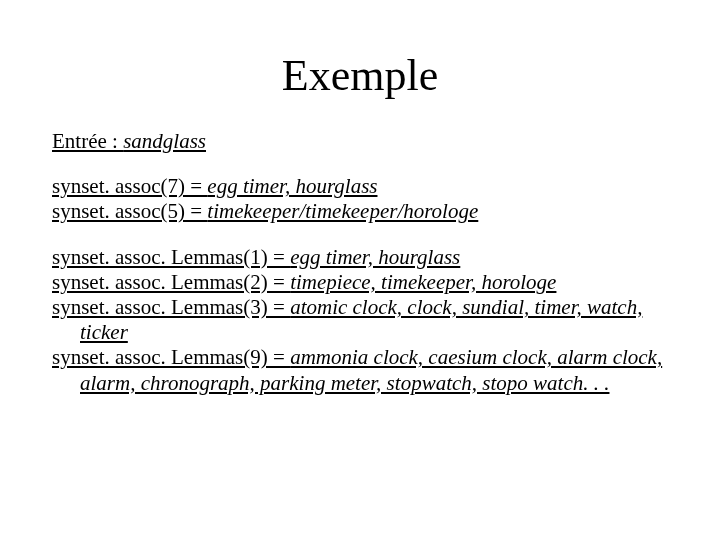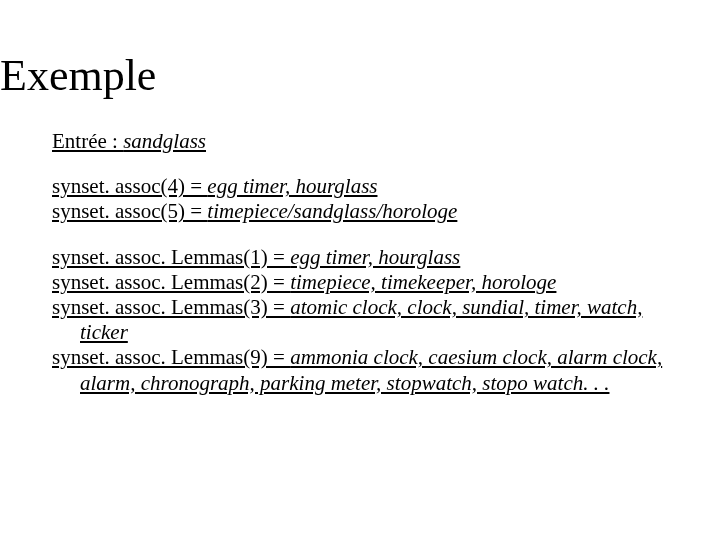--- a/index.html
+++ b/index.html
@@ -12,20 +12,21 @@
     color: #000;
   }
   .slide {
     width: 720px;
     height: 540px;
     position: relative;
     box-sizing: border-box;
   }
   .title {
     font-size: 44px;
+    text-align: center;
     margin-top: 50px;
     margin-bottom: 28px;
     font-weight: 400;
   }
   .body {
     font-size: 21px;
     line-height: 1.2;
     padding: 0 52px 0 52px;
   }
   .para {
@@ -46,22 +47,22 @@
 <div class="slide">
   <div class="title">Exemple</div>
 
   <div class="body">
 
     <div class="para">
       <span>Entrée : </span><span class="italic">sandglass</span>
     </div>
 
     <div class="para">
-      <div class="line"><span>synset. assoc(4) = </span><span class="italic">egg timer, hourglass</span></div>
-      <div class="line"><span>synset. assoc(5) = </span><span class="italic">timepiece/sandglass/horologe</span></div>
+      <div class="line"><span>synset. assoc(7) = </span><span class="italic">egg timer, hourglass</span></div>
+      <div class="line"><span>synset. assoc(5) = </span><span class="italic">timekeeper/timekeeper/horologe</span></div>
     </div>
 
     <div class="para">
       <div class="line"><span>synset. assoc. Lemmas(1) = </span><span class="italic">egg timer, hourglass</span></div>
       <div class="line"><span>synset. assoc. Lemmas(2) = </span><span class="italic">timepiece, timekeeper, horologe</span></div>
       <div class="line"><span>synset. assoc. Lemmas(3) = </span><span class="italic">atomic clock, clock, sundial, timer, watch, ticker</span></div>
       <div class="line"><span>synset. assoc. Lemmas(9) = </span><span class="italic">ammonia clock, caesium clock, alarm clock, alarm, chronograph, parking meter, stopwatch, stopo watch. . .</span></div>
     </div>
 
   </div>

